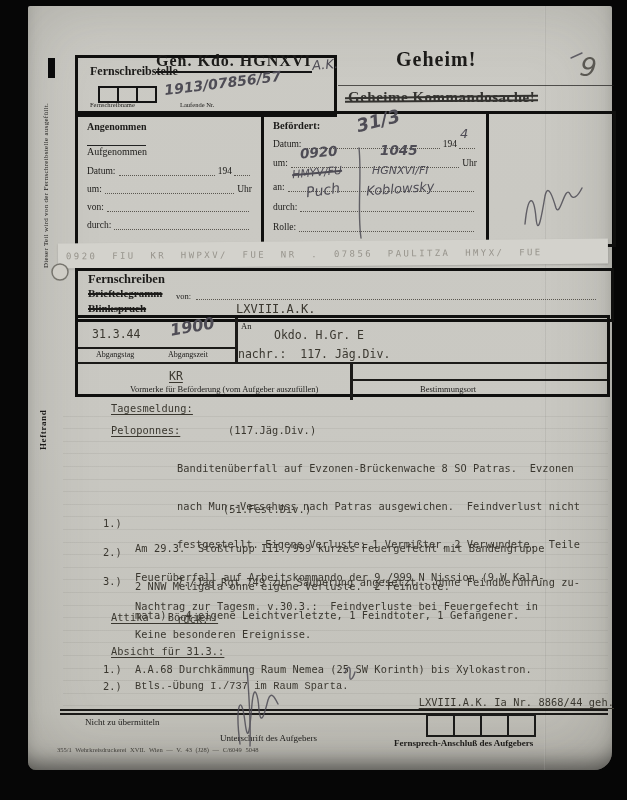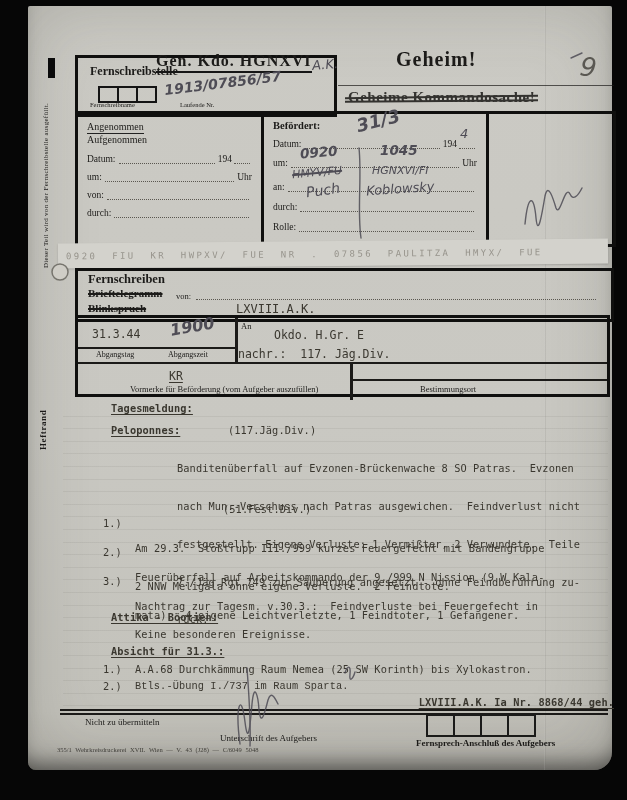--- a/index.html
+++ b/index.html
@@ -22,21 +22,21 @@
   .struck2::before,.struck2::after{content:"";position:absolute;left:-3px;right:-3px;border-top:2.5px solid #33322f;}
   .struck2::before{top:42%;transform:rotate(-.8deg);}
   .struck2::after{top:62%;transform:rotate(-.4deg);}
   .vtext{position:absolute;transform:rotate(-90deg);transform-origin:0 0;white-space:nowrap;}
   .frow{display:flex;align-items:flex-end;color:#1c1b19;}
   .lead{flex:1 1 auto;border-bottom:1px dotted #5a5750;height:8px;margin:0 3px;min-width:8px;}
   .lead-s{flex:0 0 16px;border-bottom:1px dotted #5a5750;height:8px;margin:0 2px;}
   .cb{width:17px;height:13px;border:2px solid #141414;margin-right:-2px;}
   .cb2{width:25px;height:19px;border:2px solid #1a1a19;margin-right:-2px;}
   .body-text{font-size:10.3px;line-height:12.6px;color:#3a372f;letter-spacing:.1px;white-space:pre;}
-  .bhead{font-weight:bold;}
+  .bhead{font-weight:normal;}
   .hline{background:#1b1a18;}
   .rules{background:repeating-linear-gradient(to bottom,transparent 0,transparent 11.6px,rgba(75,73,66,.12) 11.6px,rgba(75,73,66,.12) 12.6px);}
   .crease{background:linear-gradient(to right,rgba(255,255,255,.28),rgba(60,58,52,.28));}
 </style>
 </head>
 <body>
 
 <div class="stage">
   <div class="paper">
 
@@ -63,21 +63,21 @@
     <div class="abs hline" style="left:310px;top:79px;width:276px;height:1px;opacity:.7;"></div>
     <div class="abs" style="left:320px;top:82px;">
       <span class="struck2 serif" style="font-size:15px;font-weight:bold;color:#343330;letter-spacing:.5px;">Geheime Kommandosache!</span>
     </div>
     <div class="abs hw" style="left:552px;top:46px;font-size:26px;transform:rotate(7deg);color:#5a5852;">9</div>
 
     <div class="abs" style="left:47px;top:105px;width:535px;height:130px;border:3px solid #0f0f0e;display:flex;">
 
       <div style="flex:0 0 183px;position:relative;padding:7px 9px;box-sizing:border-box;">
         <div class="serif ink" style="font-size:10px;">
-          <span style="display:inline-block;border-bottom:1px solid #222;padding-bottom:1px;">Angenommen</span><br>
+          <span style="display:inline-block;border-bottom:1px solid #222;padding-bottom:13px;font-weight:bold;">Angenommen</span><br>
           <span>Aufgenommen</span>
         </div>
         <div class="frow" style="font-size:9.5px;margin-top:9px;">
           <span>Datum:</span>
           <span class="lead"></span>
           <span>194</span>
           <span class="lead-s"></span>
         </div>
         <div class="frow" style="font-size:9.5px;margin-top:8px;">
           <span>um:</span>
@@ -206,21 +206,21 @@
     <div class="abs hline" style="left:32px;top:707px;width:548px;height:2px;"></div>
 
     <div class="abs serif ink" style="left:57px;top:711px;font-size:9px;">Nicht zu übermitteln</div>
     <div class="abs serif ink" style="left:192px;top:727px;font-size:9px;">Unterschrift des Aufgebers</div>
     <div class="abs" style="left:398px;top:708px;display:flex;">
       <div class="cb2"></div>
       <div class="cb2"></div>
       <div class="cb2"></div>
       <div class="cb2"></div>
     </div>
-    <div class="abs serif ink" style="left:388px;top:732px;font-size:9px;font-weight:bold;">Fernsprech-Anschluß des Aufgebers</div>
+    <div class="abs serif ink" style="left:366px;top:732px;font-size:9px;font-weight:bold;">Fernsprech-Anschluß des Aufgebers</div>
     <div class="abs serif" style="left:29px;top:740px;font-size:6.5px;color:#403e3a;word-spacing:2px;">355/1   Wehrkreisdruckerei XVII. Wien  —  V. 43 (J28)  —  C/6049 5048</div>
 
     <svg class="abs" style="left:0;top:0;" width="584" height="766" viewBox="0 0 584 766">
       <g fill="none" stroke="#4e4c55" stroke-width="1.4" stroke-linecap="round" opacity=".85">
         <path d="M331,142 C334,172 329,204 333,232"></path>
         <path d="M497,218 c3,-30 9,-30 11,-6 c2,20 6,-4 9,-22 c3,-14 8,2 11,12 c4,10 9,-24 14,-14 c3,7 8,2 12,-6"></path>
         <path d="M543,52 l11,-5"></path>
         <path d="M219,662 c2,28 4,52 3,78"></path>
         <path d="M212,738 c-5,-38 1,-54 5,-22 c3,24 5,6 7,-18 c2,-22 6,-10 7,6 c2,18 6,2 9,-10 c3,-10 7,-2 10,4"></path>
         <path d="M317,667 c2,-7 6,-9 5,1 c-1,9 3,5 5,-2"></path>

